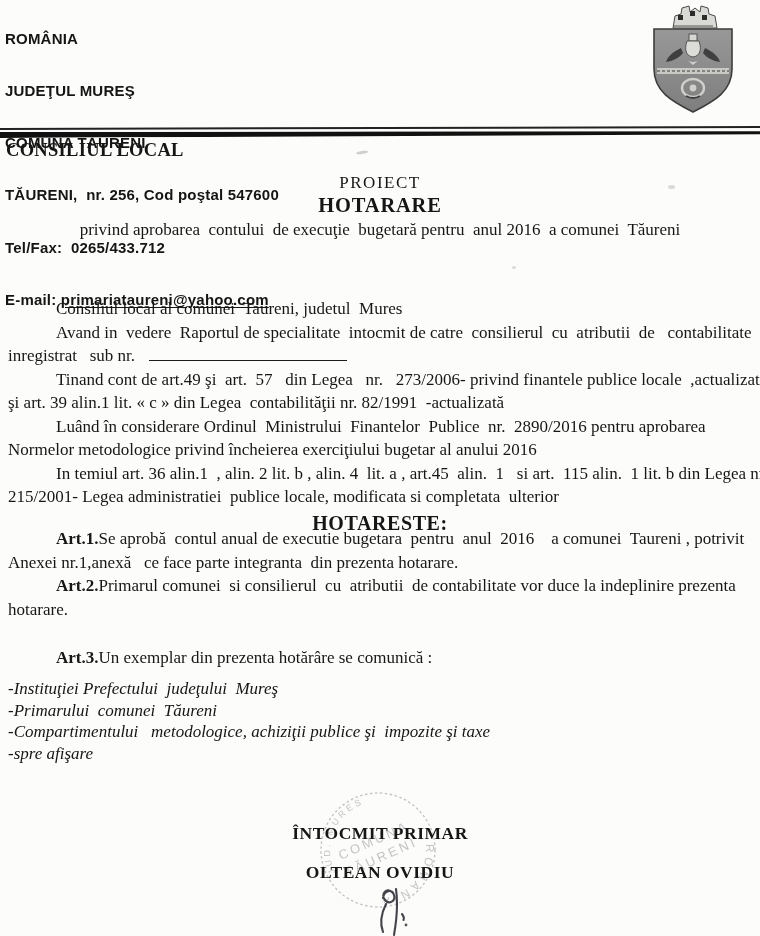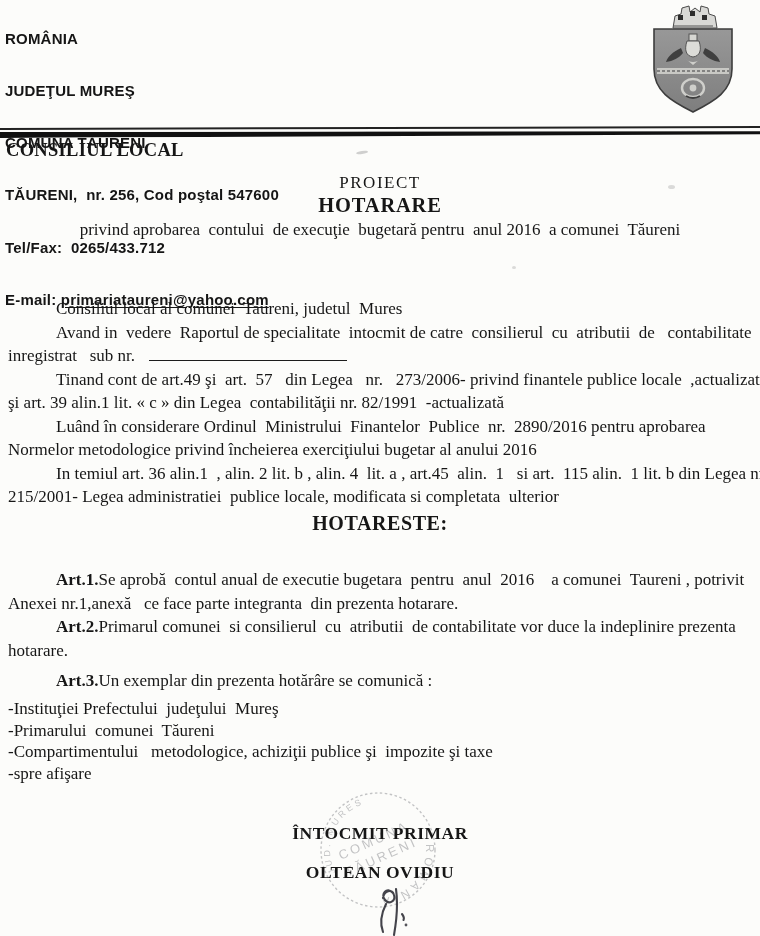--- a/index.html
+++ b/index.html
@@ -34,26 +34,26 @@
   .doc-subtitle{font-size:17px;margin-top:3px;white-space:pre;}
   
   .preamble{position:absolute;left:8px;top:297px;width:748px;
     font-size:17px;line-height:23.5px;}
   .tline{white-space:pre;}
   .indent{text-indent:48px;}
   .blank-line{display:inline-block;width:198px;border-bottom:1.6px solid #1c1c1c;
     height:14px;margin-left:14px;vertical-align:baseline;}
   .decision-heading{position:absolute;left:0;top:512px;width:760px;text-align:center;
     font-weight:bold;font-size:20px;letter-spacing:.6px;}
-  .articles{position:absolute;left:8px;top:568px;width:748px;
+  .articles{position:absolute;left:8px;top:527px;width:748px;
     font-size:17px;line-height:23.7px;}
   .b{font-weight:bold;}
-  .art3-line{margin-top:6px;}
-  .distribution{position:absolute;left:8px;top:698px;width:748px;
-    font-size:17px;line-height:21.6px;}
+  .art3-line{margin-top:24px;}
+  .distribution{position:absolute;left:8px;top:678px;width:748px;
+    font-size:17px;line-height:21.6px;font-style:italic;}
   
   .stamp{position:absolute;left:316px;top:788px;opacity:.52;z-index:1;}
   .signoff-role{position:absolute;left:0;top:823px;width:760px;text-align:center;
     font-weight:bold;font-size:17.5px;letter-spacing:.5px;z-index:2;}
   .signoff-name{position:absolute;left:0;top:862px;width:760px;text-align:center;
     font-weight:bold;font-size:17.5px;letter-spacing:.5px;z-index:2;}
   .signature{position:absolute;left:366px;top:884px;z-index:3;}
   
   .speck{position:absolute;background:#9a9a9a;border-radius:50%;}
   .speck1{left:356px;top:151px;width:12px;height:3px;opacity:.45;transform:rotate(-8deg);}

